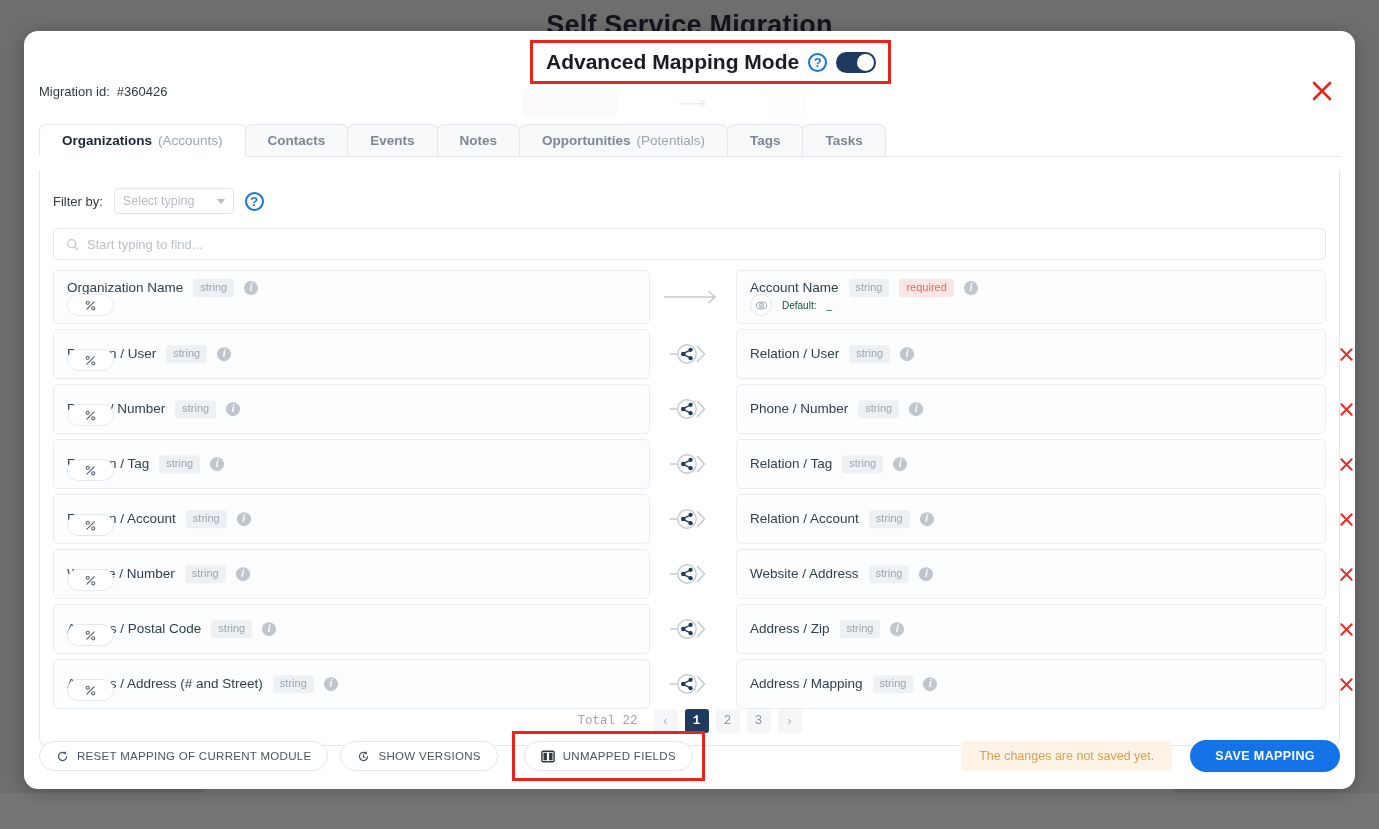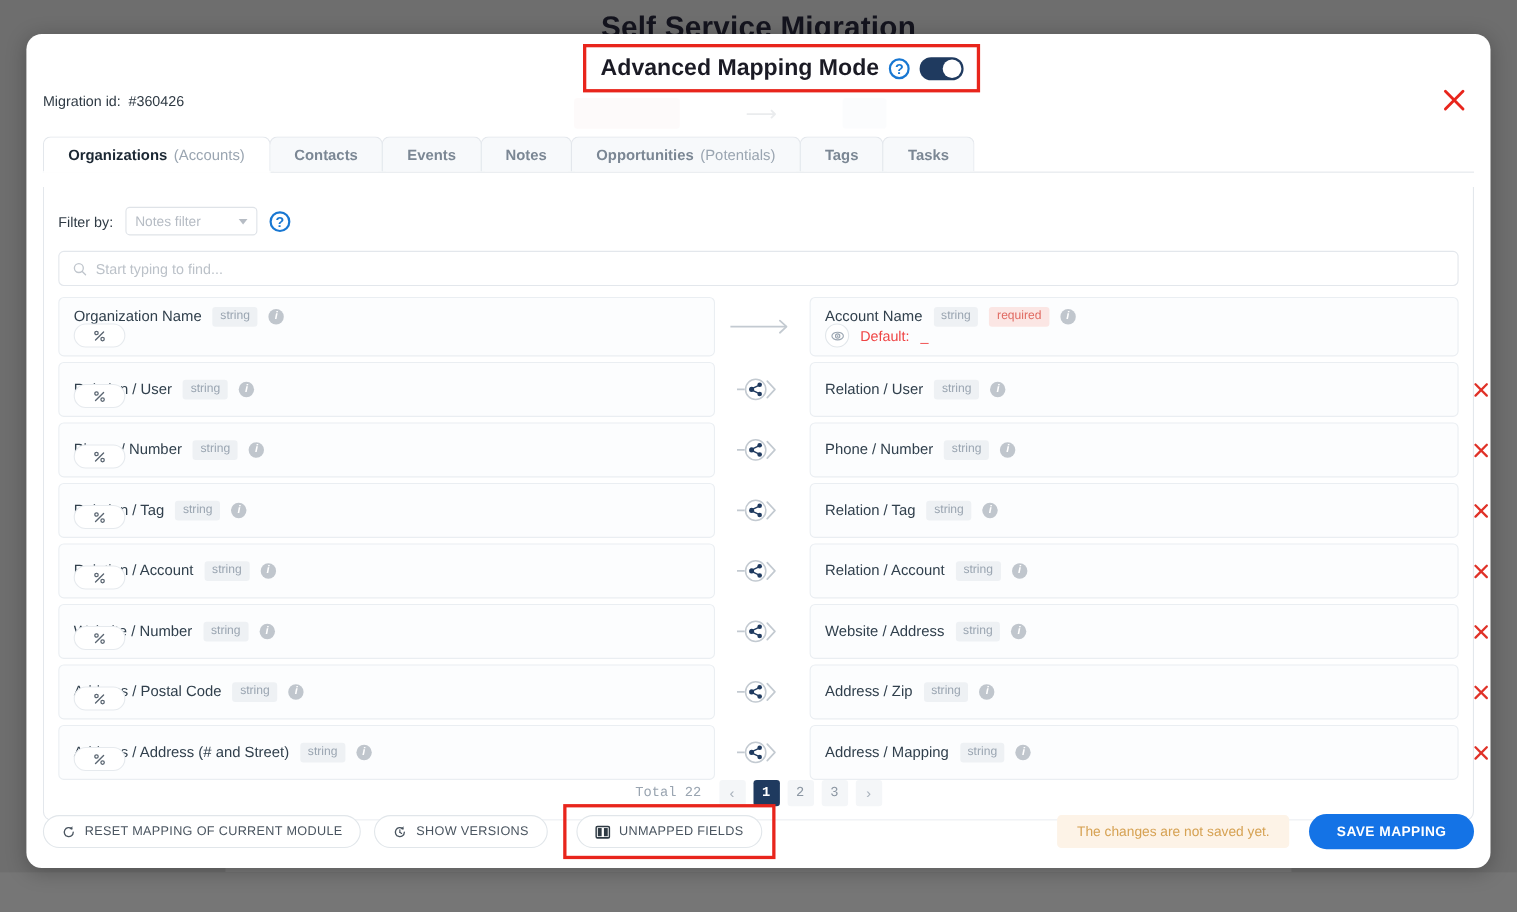--- a/index.html
+++ b/index.html
@@ -201,21 +201,21 @@
 
   .defaultline {
     position: absolute; left: 13px; bottom: 7px;
     display: flex; align-items: center; gap: 10px;
   }
   .eye-btn {
     width: 22px; height: 22px; border-radius: 50%;
     border: 1px solid #e1e6ea; background: #fff;
     display: flex; align-items: center; justify-content: center; cursor: pointer;
   }
-  .default-text { font-size: 13px; color: #ef4444; }
+  .default-text { font-size: 10px; color: #14532d; }
 
   
   .connector {
     width: 86px; display: flex; align-items: center; justify-content: center;
     flex: none;
   }
 
   .del {
     position: absolute; right: -34px; top: 0; height: 100%;
     width: 28px; display: flex; align-items: center; justify-content: center;
@@ -334,21 +334,21 @@
       <div class="tab">
         <span>Tasks</span>
       </div>
     </div>
 
   <div class="panel">
 
     <div class="filter-row">
       <span class="filter-label">Filter by:</span>
       <div class="select">
-        <span>Notes filter</span>
+        <span>Select typing</span>
         <span class="chev"></span>
       </div>
       <span class="help-circle">?</span>
     </div>
 
     <div class="searchbox">
       <svg width="13" height="13" viewBox="0 0 16 16">
         <circle cx="7" cy="7" r="5" fill="none" stroke="#c0c6cd" stroke-width="1.5"></circle>
         <line x1="10.8" y1="10.8" x2="14.5" y2="14.5" stroke="#c0c6cd" stroke-width="1.5" stroke-linecap="round"></line>
       </svg>

